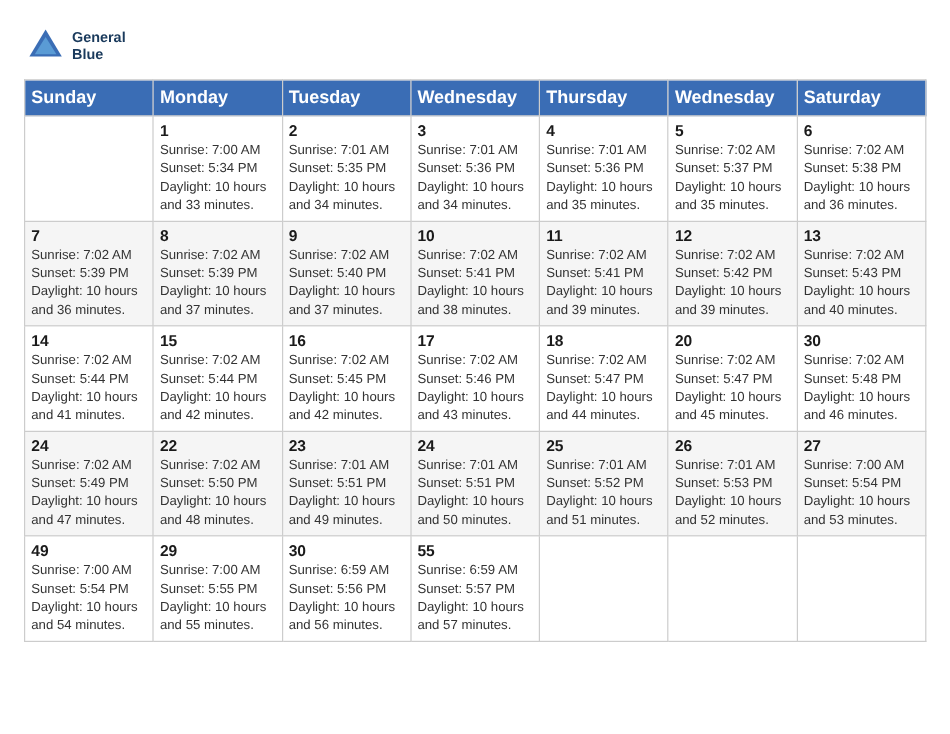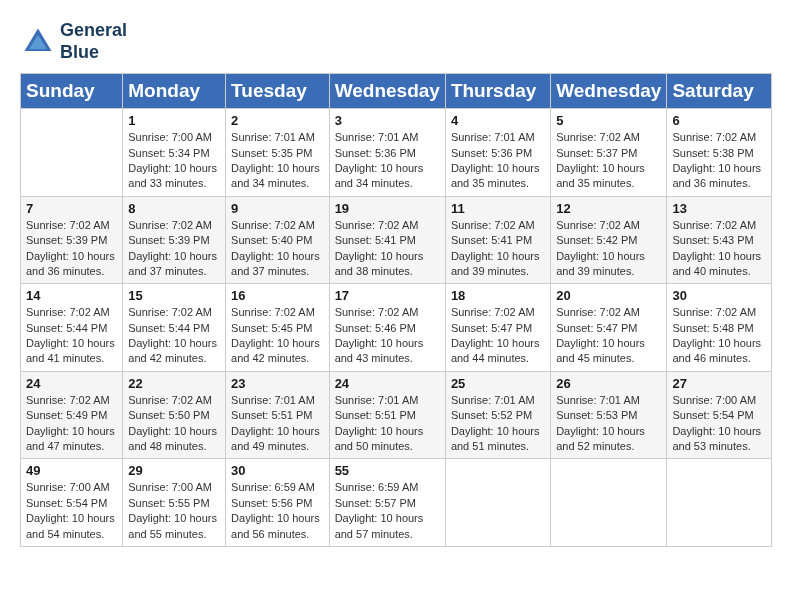--- a/index.html
+++ b/index.html
@@ -15,21 +15,21 @@
       justify-content: space-between;
       align-items: flex-start;
       margin-bottom: 10px;
     }
     .logo {
       display: flex;
       align-items: center;
       gap: 4px;
     }
     .logo-text {
-      font-size: 18px;
+      font-size: 12px;
       font-weight: bold;
       color: #1a3a5c;
       line-height: 1.2;
     }
     .logo-icon {
       width: 36px;
       height: 36px;
     }
     .title-area {
       text-align: right;
@@ -46,21 +46,21 @@
     table {
       width: 100%;
       border-collapse: collapse;
       font-size: 11px;
     }
     thead tr th {
       background-color: #3a6db5;
       color: #fff;
       padding: 6px 5px;
       text-align: left;
-      font-size: 19px;
+      font-size: 15px;
       font-weight: bold;
       border: 1px solid #ccc;
     }
     tbody tr td {
       border: 1px solid #ccc;
       vertical-align: top;
       padding: 4px 5px;
       height: 80px;
       width: 14.28%;
     }
@@ -153,21 +153,21 @@
         </td>
         <td>
           <span class="day-number">8</span>
           <div class="day-info">Sunrise: 7:02 AM<br>Sunset: 5:39 PM<br>Daylight: 10 hours and 37 minutes.</div>
         </td>
         <td>
           <span class="day-number">9</span>
           <div class="day-info">Sunrise: 7:02 AM<br>Sunset: 5:40 PM<br>Daylight: 10 hours and 37 minutes.</div>
         </td>
         <td>
-          <span class="day-number">19</span>
+          <span class="day-number">10</span>
           <div class="day-info">Sunrise: 7:02 AM<br>Sunset: 5:41 PM<br>Daylight: 10 hours and 38 minutes.</div>
         </td>
         <td>
           <span class="day-number">11</span>
           <div class="day-info">Sunrise: 7:02 AM<br>Sunset: 5:41 PM<br>Daylight: 10 hours and 39 minutes.</div>
         </td>
         <td>
           <span class="day-number">12</span>
           <div class="day-info">Sunrise: 7:02 AM<br>Sunset: 5:42 PM<br>Daylight: 10 hours and 39 minutes.</div>
         </td>

